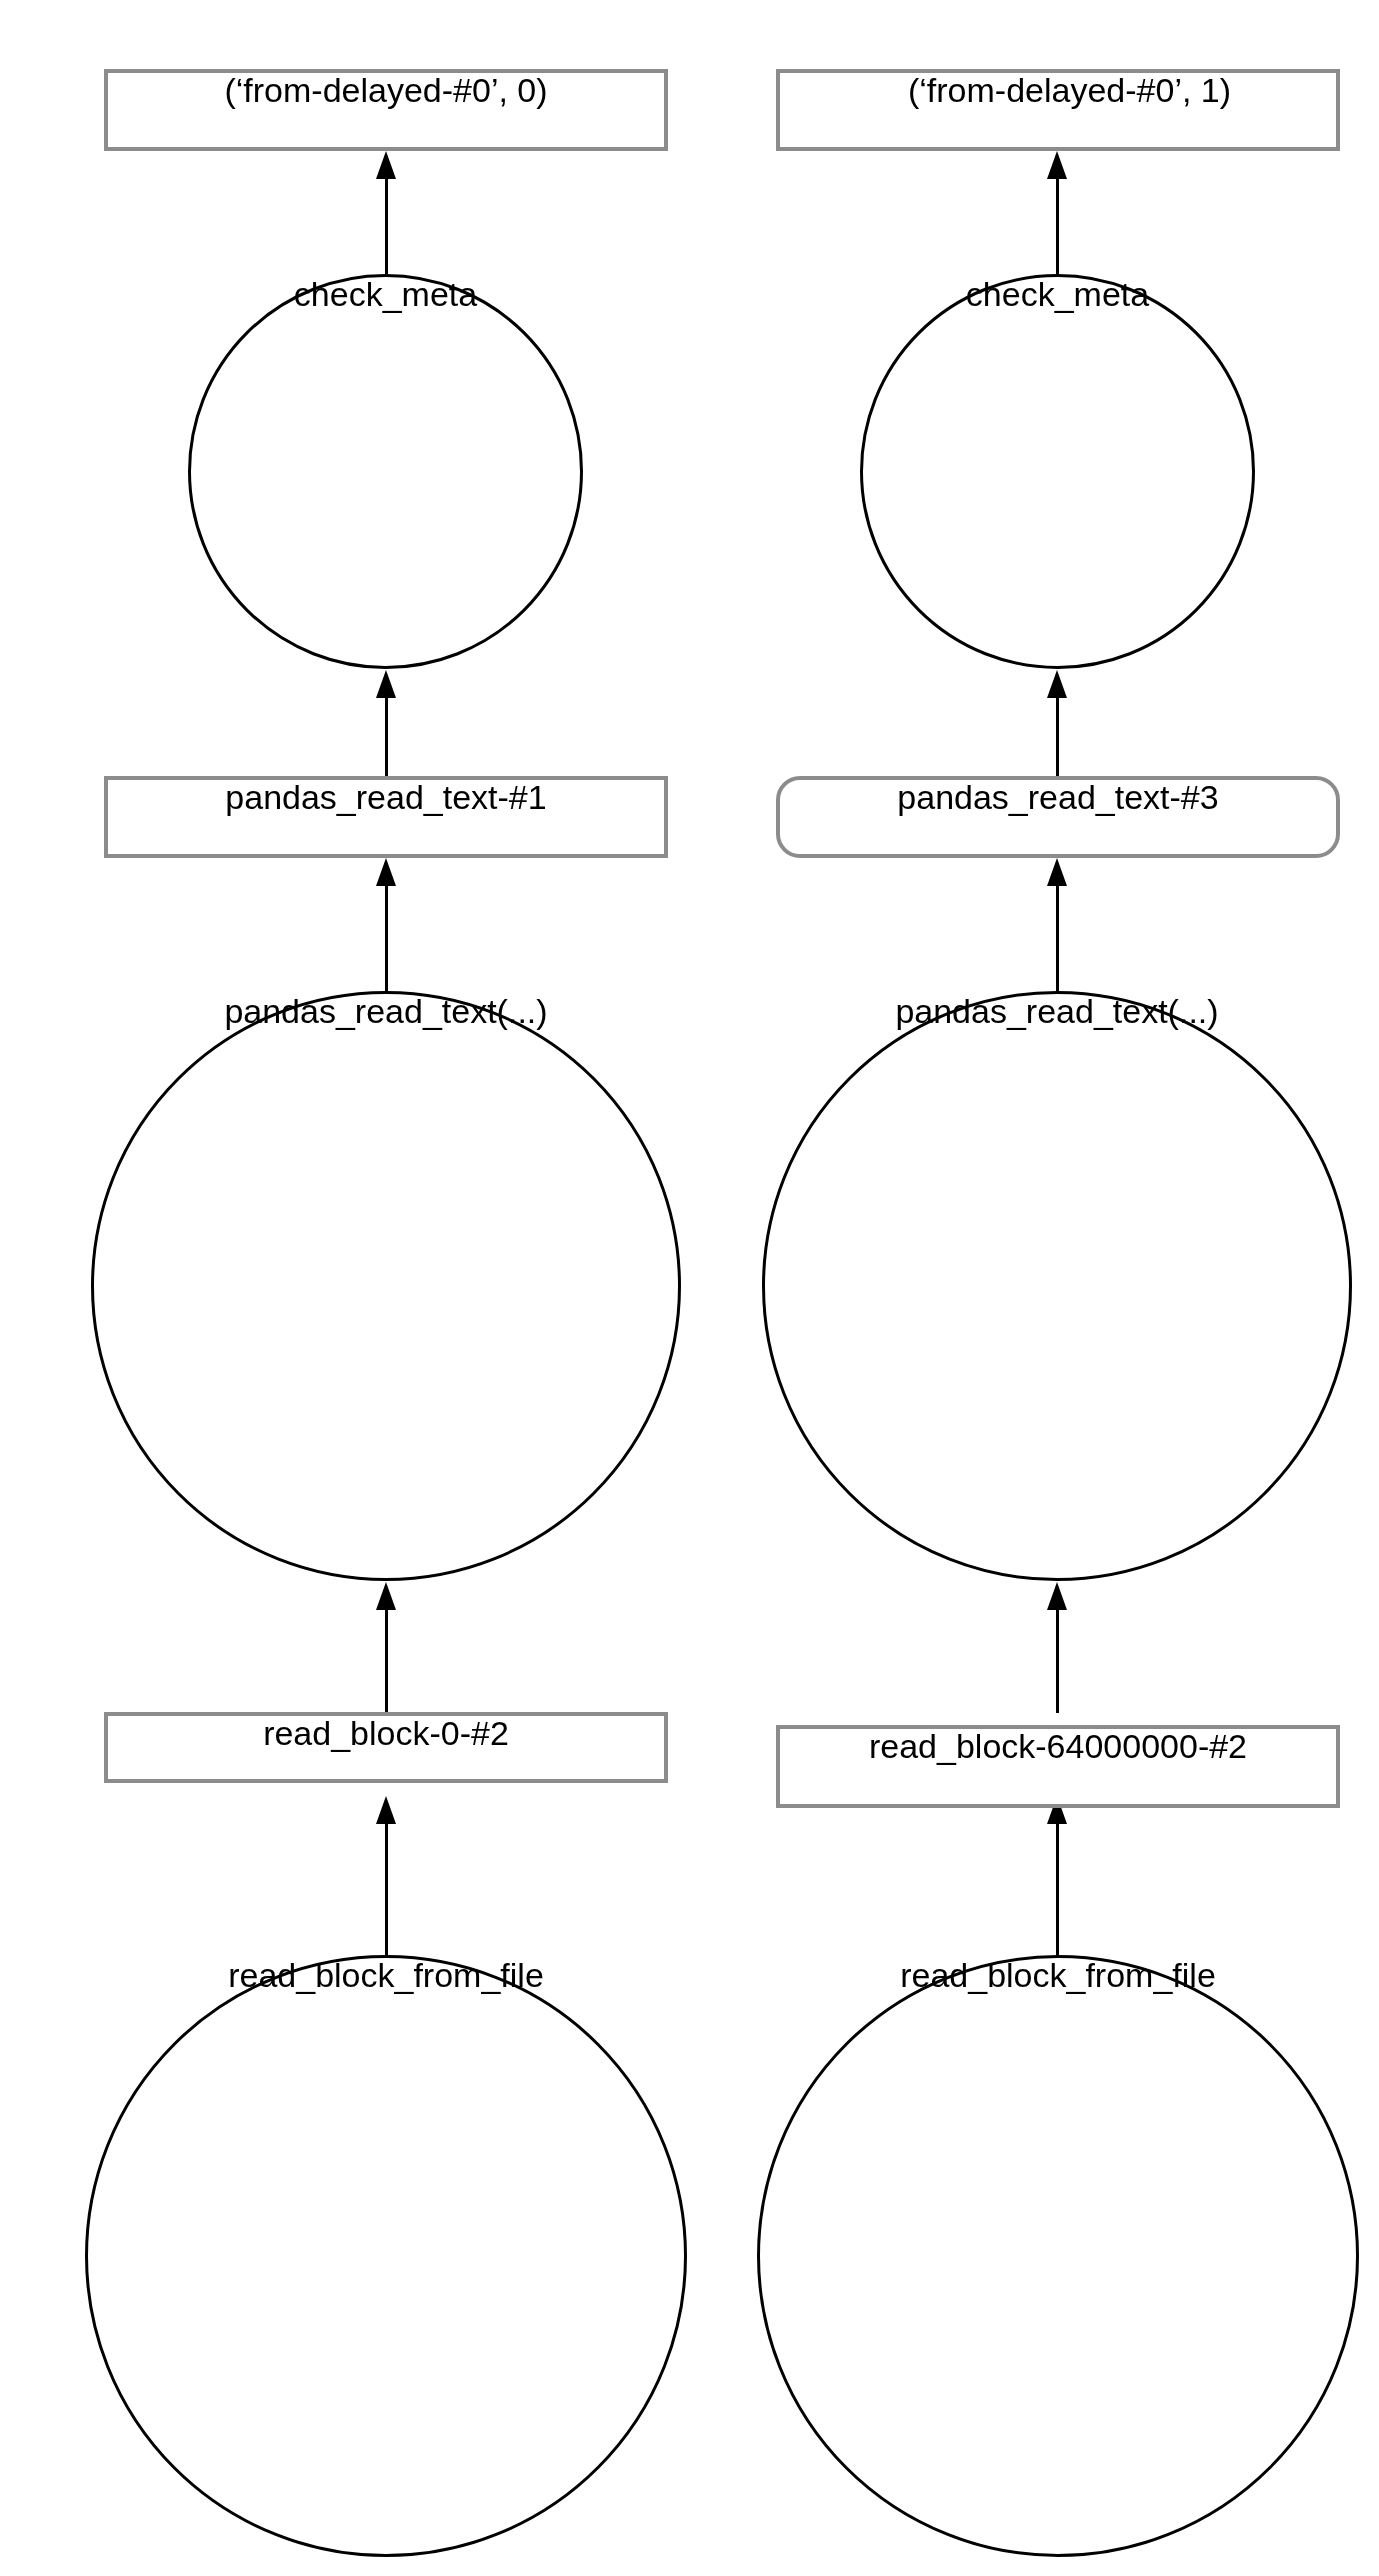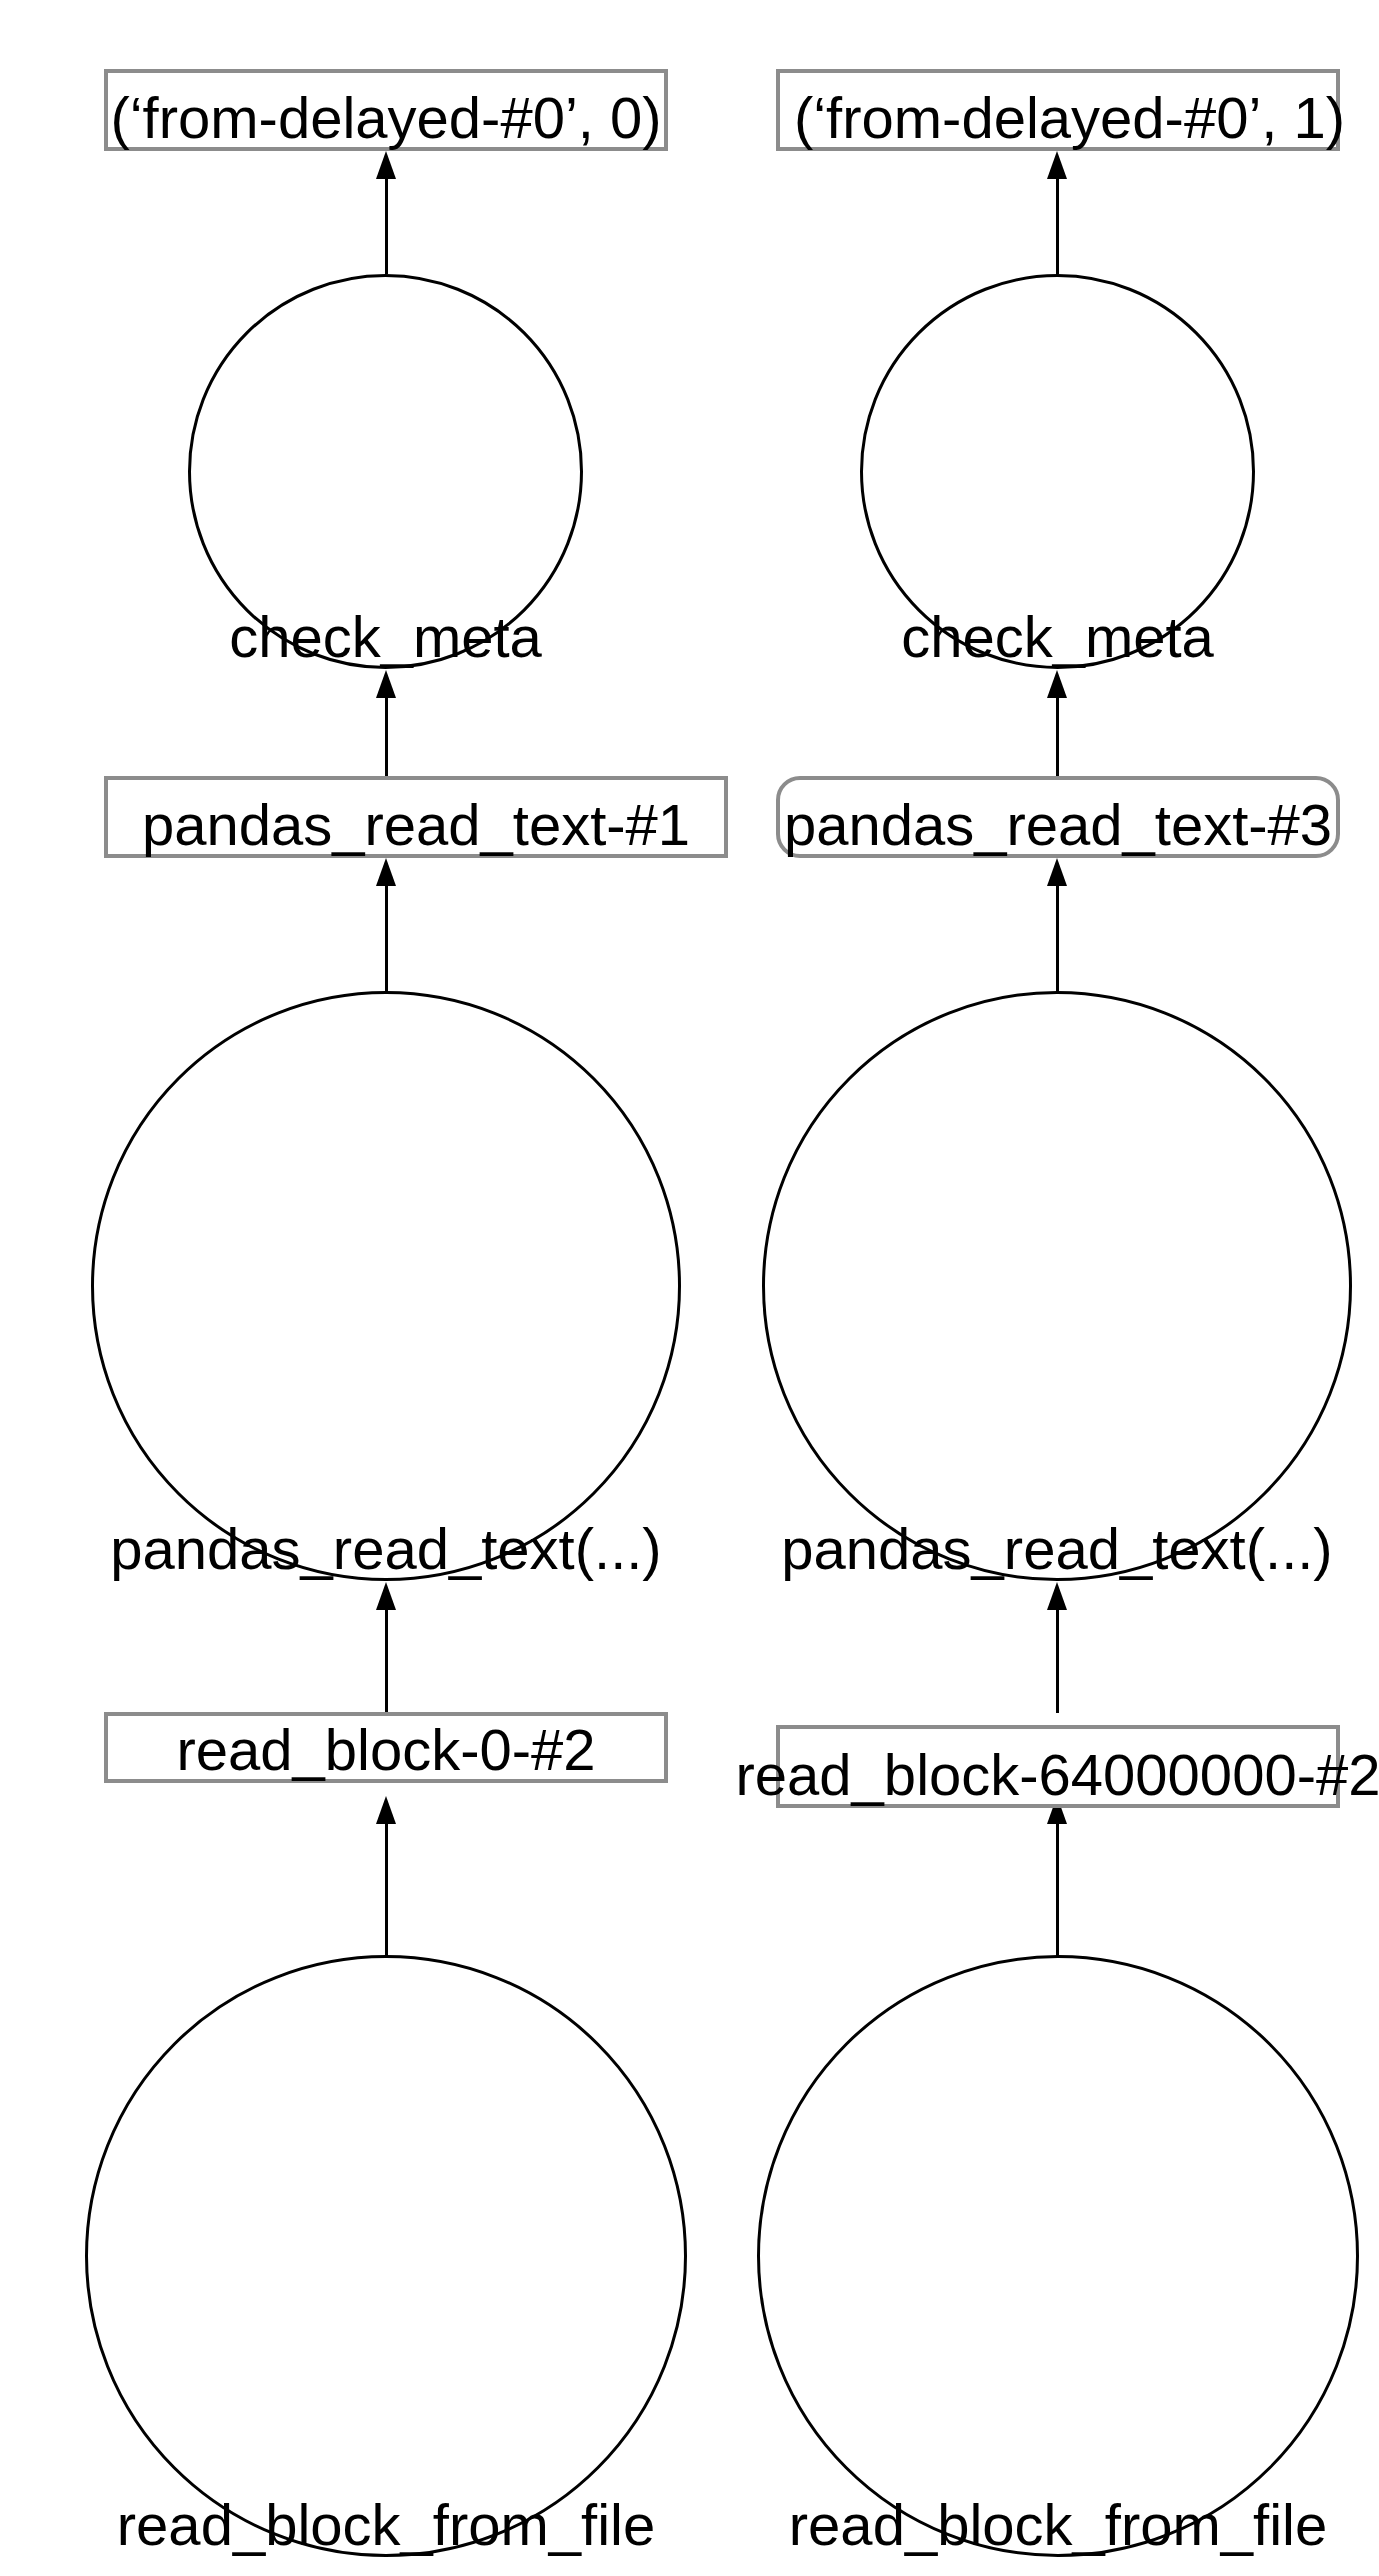--- a/index.html
+++ b/index.html
@@ -11,26 +11,26 @@
     position: relative;
     width: 1379px;
     height: 2576px;
     background: #ffffff;
     font-family: "Liberation Sans", sans-serif;
     overflow: hidden;
   }
   .node {
     position: absolute;
     display: flex;
-    align-items: flex-end;
+    align-items: flex-start;
     justify-content: center;
     box-sizing: border-box;
     background: #ffffff;
     color: #000000;
-    font-size: 58px;
+    font-size: 34px;
     white-space: nowrap;
     z-index: 2;
   }
   .node.box {
     border: 4.7px solid #8c8c8c;
   }
   .node.circle {
     border: 3.8px solid #000000;
     border-radius: 50%;
   }
@@ -68,21 +68,21 @@
 <div class="canvas">
 
   <div class="node box" style="left:104px; top:69px; width:564px; height:82px;">
     <span class="lbl">(‘from-delayed-#0’, 0)</span>
   </div>
 
   <div class="node circle" style="left:188px; top:274px; width:395px; height:395px;">
     <span class="lbl">check_meta</span>
   </div>
 
-  <div class="node box" style="left:104px; top:776px; width:624px; height:82px;">
+  <div class="node box" style="left:104px; top:776px; width:564px; height:82px;">
     <span class="lbl">pandas_read_text-#1</span>
   </div>
 
   <div class="node circle" style="left:91px; top:991px; width:590px; height:590px;">
     <span class="lbl">pandas_read_text(...)</span>
   </div>
 
   <div class="node box" style="left:104px; top:1712px; width:564px; height:71px;">
     <span class="lbl">read_block-0-#2</span>
   </div>

